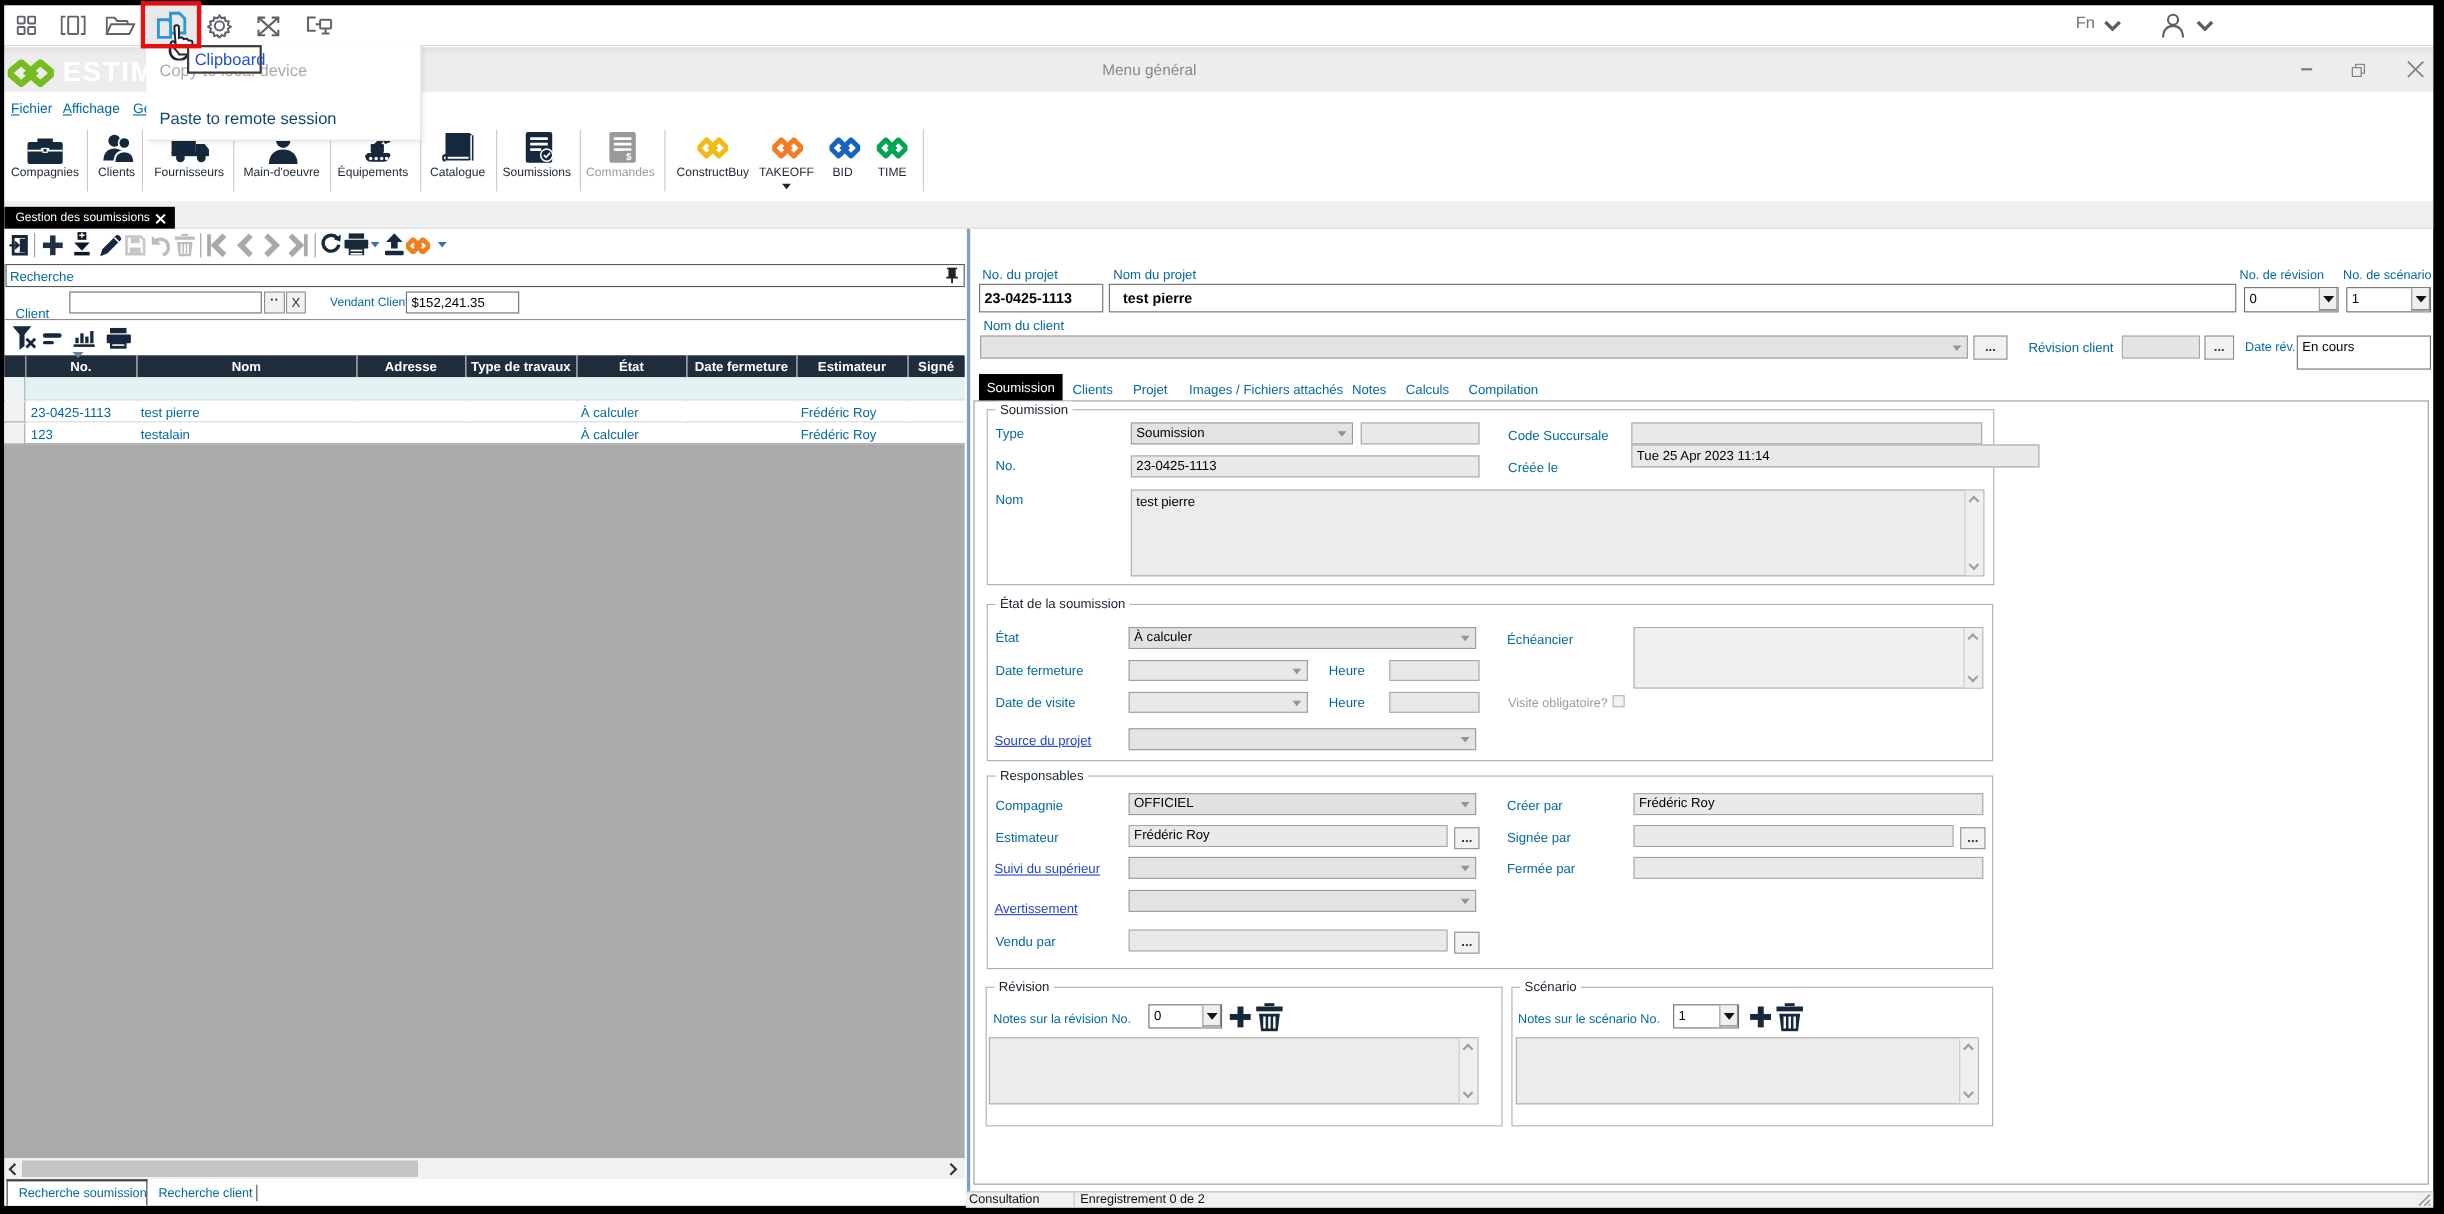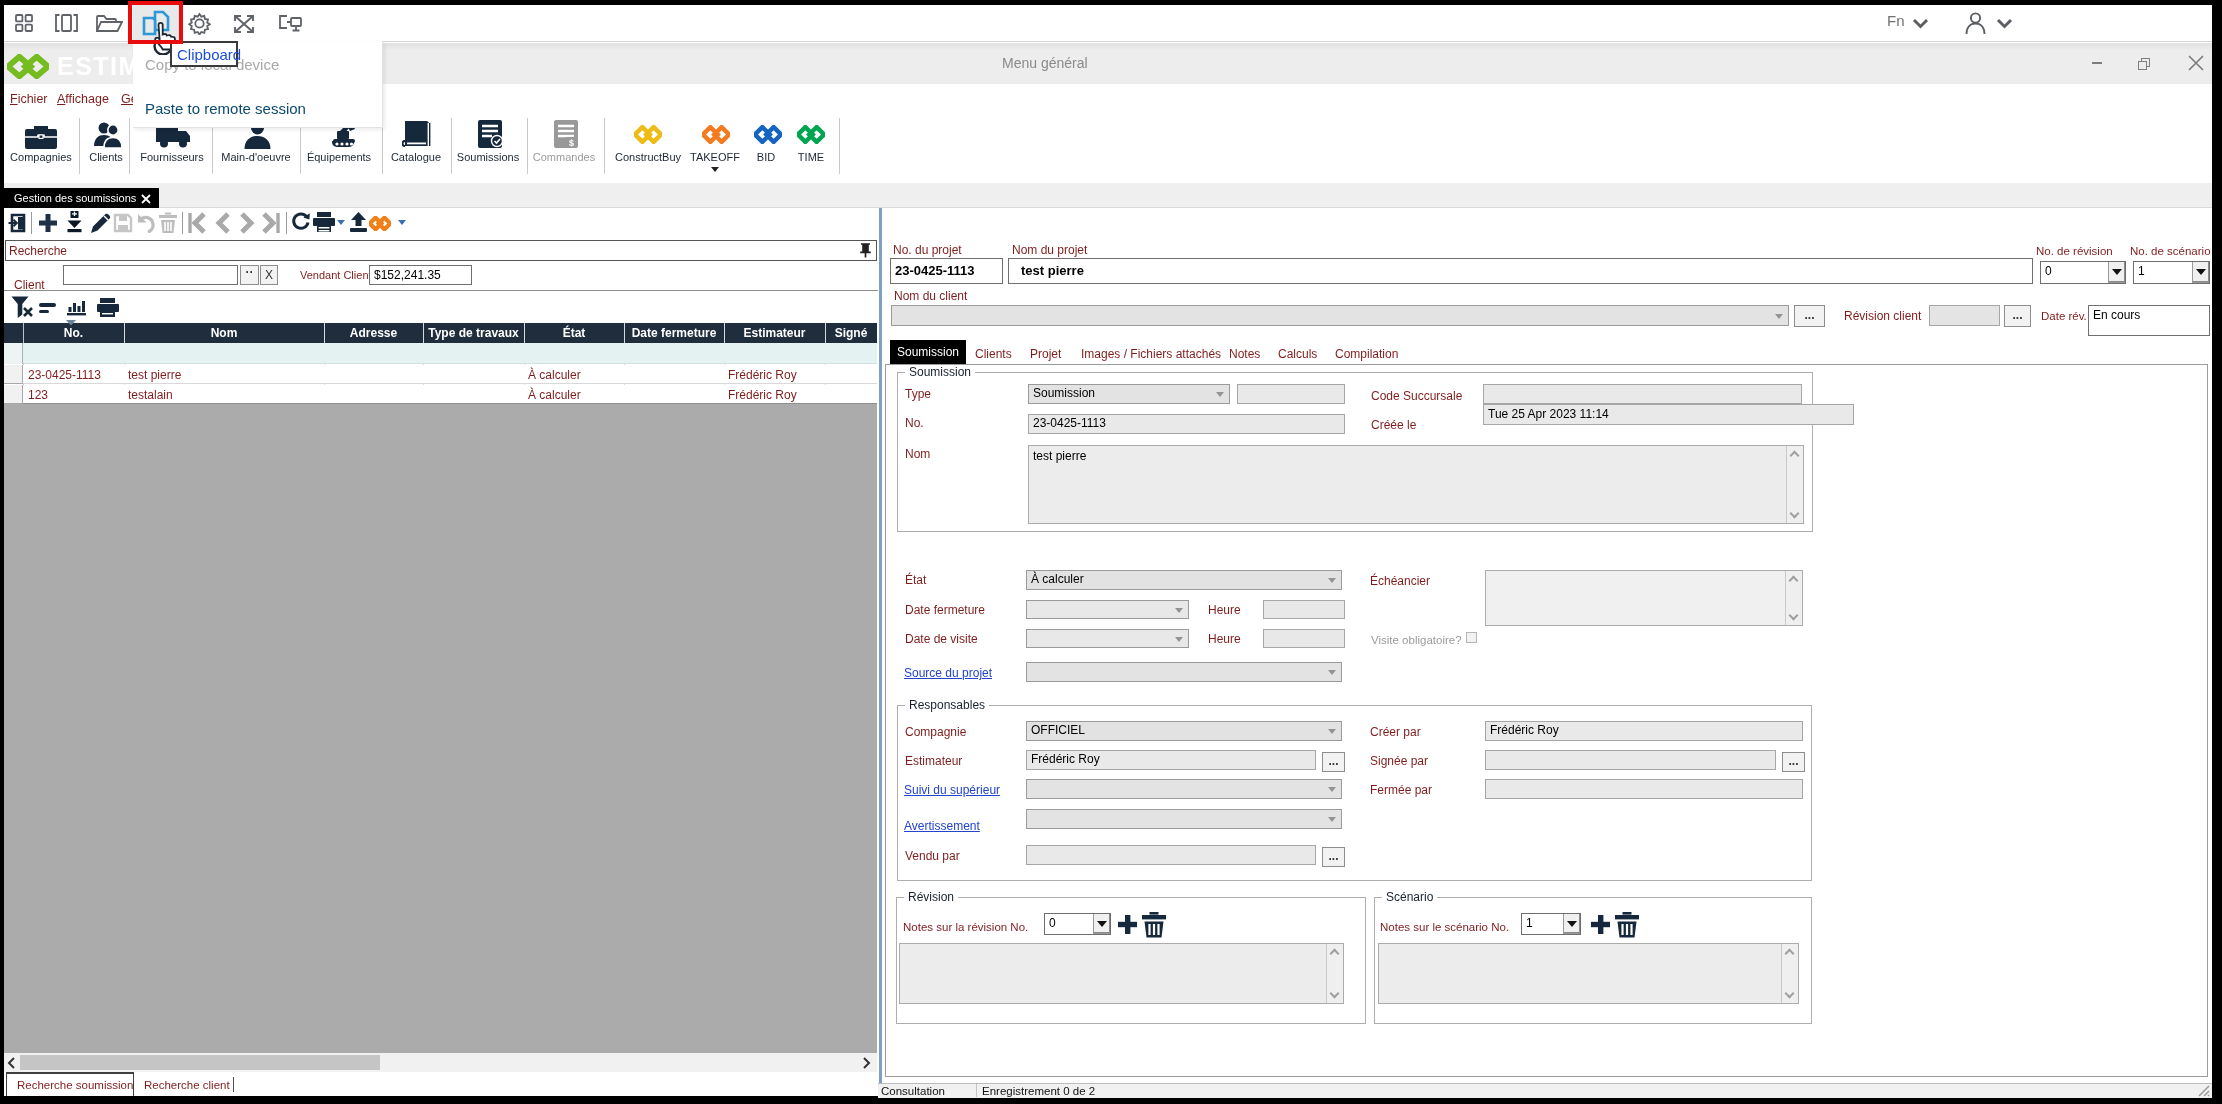--- a/index.html
+++ b/index.html
@@ -1,19 +1,19 @@
 <!DOCTYPE html>
 <html><head>
 <meta charset="utf-8">
 <style>
 *{margin:0;padding:0;box-sizing:border-box}
 html,body{width:2222px;height:1104px;background:#000;font-family:"Liberation Sans",sans-serif}
 #root{position:relative;width:2222px;height:1104px;background:#fff;overflow:hidden}
 .abs{position:absolute}
-.lbl{position:absolute;font-size:12px;color:#7f1d1d;white-space:nowrap;line-height:14px}
+.lbl{position:absolute;font-size:12px;color:#0369a1;white-space:nowrap;line-height:14px}
 .glbl{position:absolute;font-size:12px;color:#9b9b9b;white-space:nowrap;line-height:14px}
 .box{position:absolute;border:1px solid #a6a6a6;background:#e9e9e9;font-size:12px;color:#000;line-height:17px;padding-left:4px;white-space:nowrap;overflow:hidden}
 .wbox{position:absolute;border:1px solid #6f6f6f;background:#fff;font-size:12px;color:#000;line-height:17px;padding-left:4px;white-space:nowrap;overflow:hidden}
 .dd{position:absolute;border:1px solid #9a9a9a;background:#e3e3e3;font-size:12px;color:#000;line-height:17px;padding-left:4px;white-space:nowrap;overflow:hidden}
 .dd i{position:absolute;right:5px;top:50%;margin-top:-2px;width:0;height:0;border:4px solid transparent;border-top:5px solid #939393}
 .link{position:absolute;font-size:12px;color:#2343cb;text-decoration:underline;white-space:nowrap;line-height:14px}
 .grp{position:absolute;border:1px solid #aeaeae}
 .grp>span{position:absolute;top:-8px;left:7px;background:#fff;padding:0 4px;font-size:12px;color:#17222e;line-height:15px}
 .dots{position:absolute;border:1px solid #8d8d8d;background:#f2f2f2;font-size:12px;font-weight:bold;text-align:center;color:#333;line-height:14px}
 .ta{position:absolute;border:1px solid #ababab;background:#ececec}
@@ -437,20 +437,23 @@
   <div class="box" style="left:1028px;top:414px;width:317px;height:20px">23-0425-1113</div>
   <div class="lbl" style="left:1371px;top:418px">Créée le</div>
   <div class="box" style="left:1483px;top:404px;width:371px;height:21px;line-height:19px">Tue 25 Apr 2023 11:14</div>
   <div class="lbl" style="left:905px;top:447px">Nom</div>
   <div class="ta" style="left:1028px;top:445px;width:776px;height:79px;font-size:12px;padding:3px 0 0 4px">test pierre
     <span class="sb"></span>
     <span class="chev chup" style="right:5px;top:6px"></span>
     <span class="chev chdn" style="right:5px;bottom:6px"></span>
   </div>
 
+  <div class="grp" style="left:897px;top:549px;width:915px;height:143px">
+      <span>État de la soumission</span>
+    </div>
   <div class="lbl" style="left:905px;top:573px">État</div>
   <div class="dd" style="left:1026px;top:570px;width:316px;height:20px;background:#e2e2e2">À calculer<i></i></div>
   <div class="lbl" style="left:1370px;top:574px">Échéancier</div>
   <div class="ta" style="left:1485px;top:570px;width:318px;height:56px;background:#f0f0f0">
     <span class="sb"></span>
     <span class="chev chup" style="right:5px;top:6px"></span>
     <span class="chev chdn" style="right:5px;bottom:6px"></span>
   </div>
   <div class="lbl" style="left:905px;top:603px">Date fermeture</div>
   <div class="dd" style="left:1026px;top:600px;width:163px;height:19px;background:#e8e8e8">

